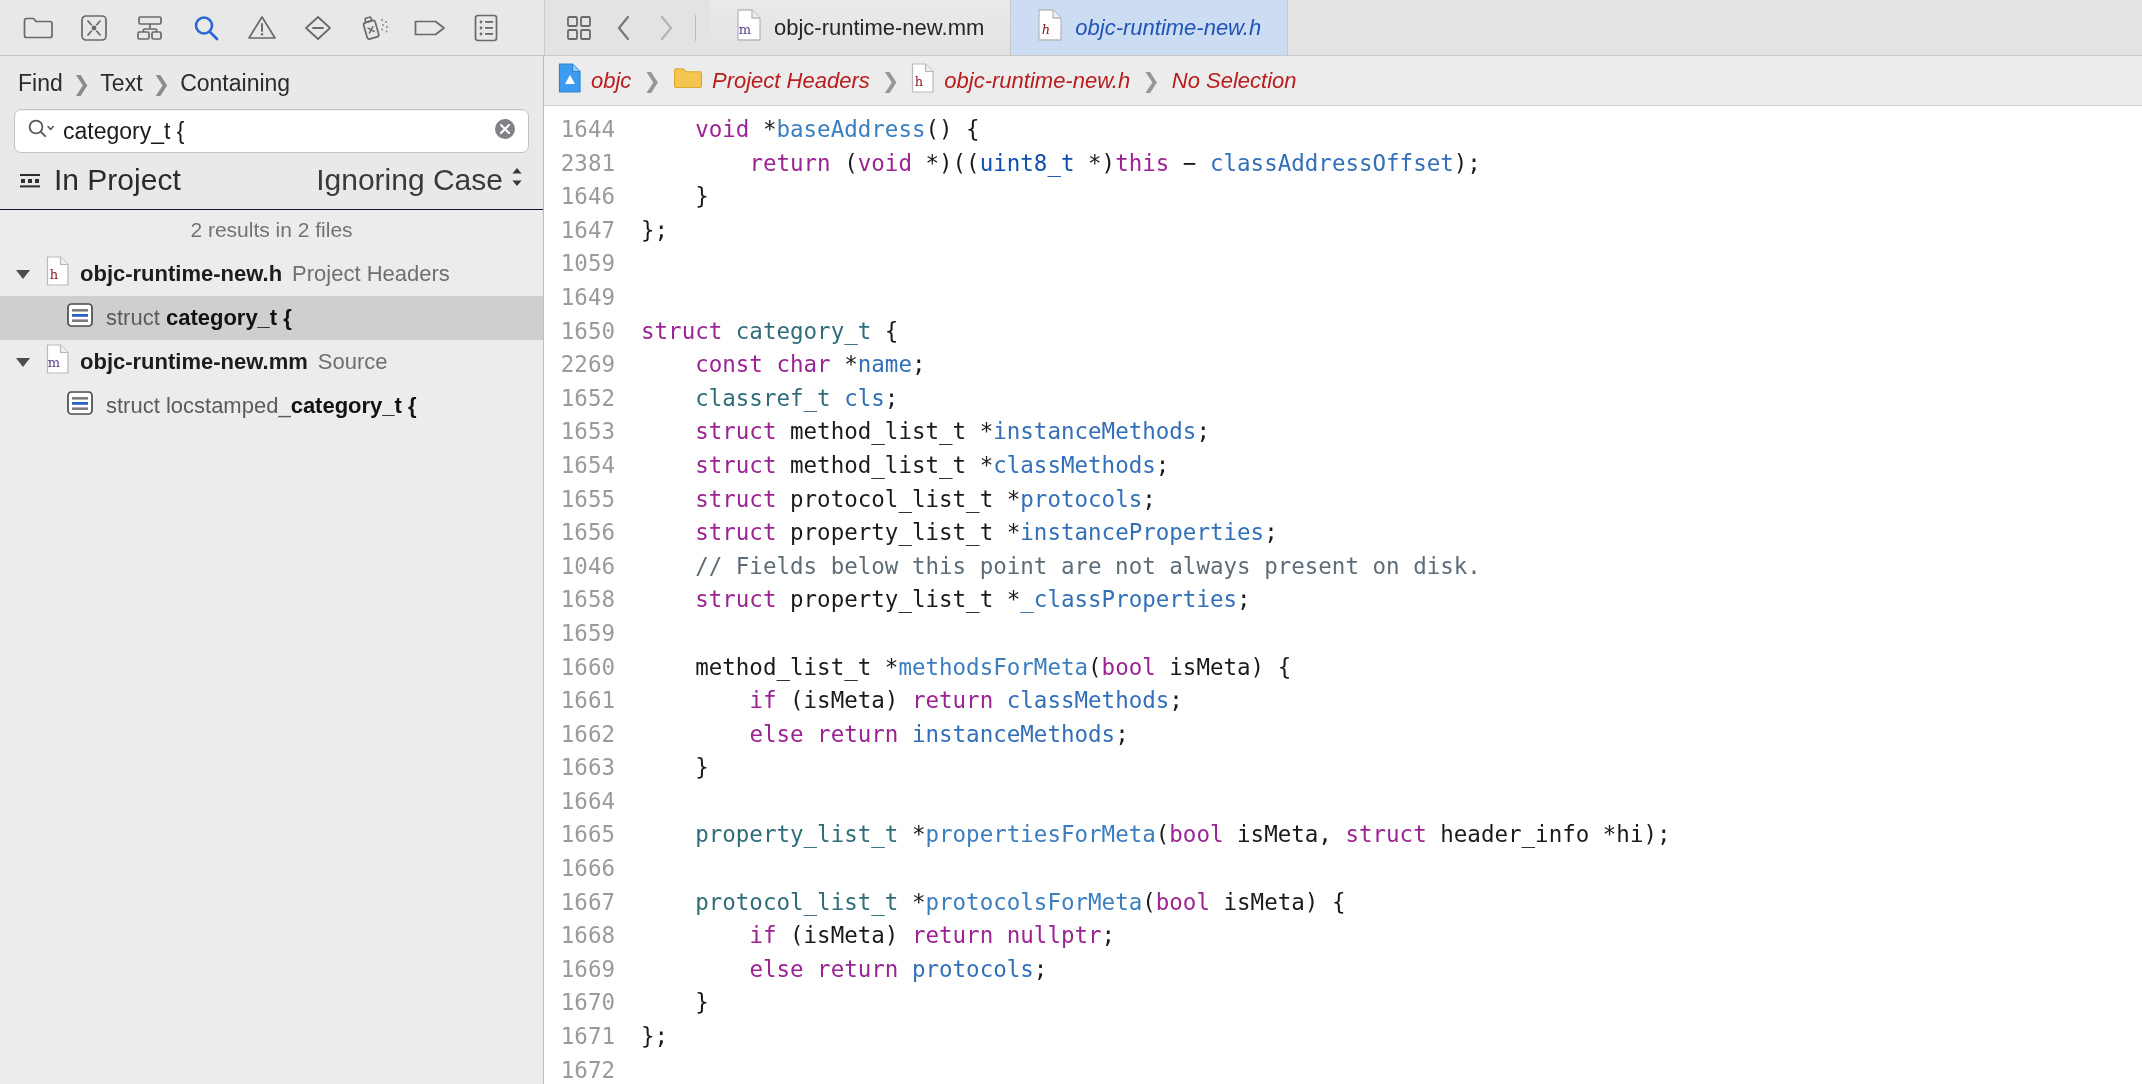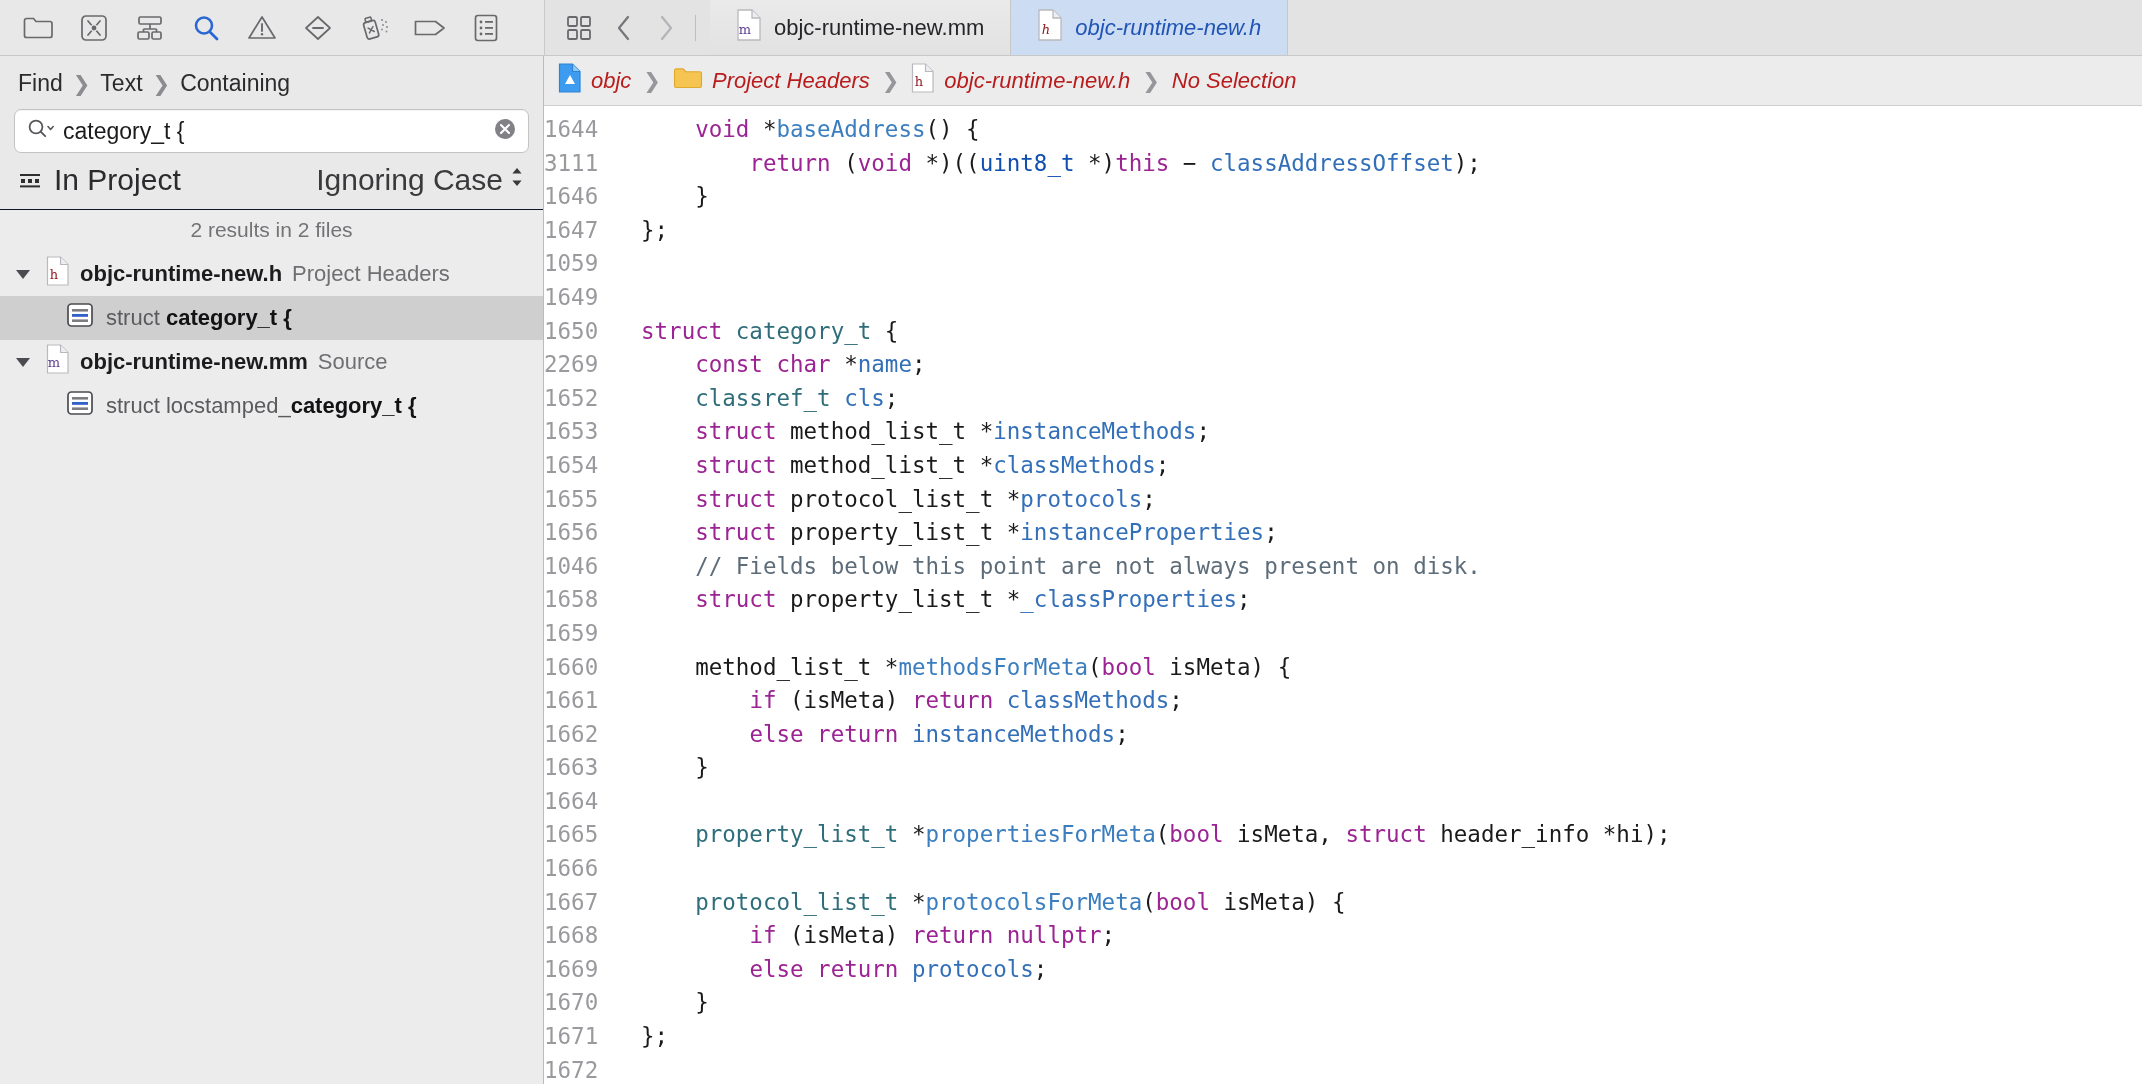--- a/index.html
+++ b/index.html
@@ -140,21 +140,21 @@
   .breadcrumb .dim { color: #b91c1c; font-style: italic; }
 
   .code-area {
     flex: 1; display: flex; overflow: hidden;
     font-family: "DejaVu Sans Mono", monospace;
     font-size: 22.5px; line-height: 33.6px;
     padding-top: 7px;
   }
   .gutter {
     width: 85px; flex: 0 0 85px;
-    text-align: left; padding-right: 14px;
+    text-align: right; padding-right: 14px;
     color: #9a9a9e; user-select: none;
   }
   .code { flex: 1; min-width: 0; white-space: pre; color: #1a1a1c; padding-left: 12px; }
 
   .k   { color: #9b2393; }   
   .ty  { color: #2e6d79; }   
   .id  { color: #326fb8; }   
   .fnb { color: #3b7ebf; }   
   .cm  { color: #5d6c79; }   
   .pn  { color: #1a1a1c; }   
@@ -449,21 +449,21 @@
         </span>
         <span class="sep">❯</span>
         <span class="crumb">
           <span class="dim">No Selection</span>
         </span>
       </div>
 
       <div class="code-area">
         <div class="gutter">
             <div>1644</div>
-            <div>3111</div>
+            <div>2381</div>
             <div>1646</div>
             <div>1647</div>
             <div>1059</div>
             <div>1649</div>
             <div>1650</div>
             <div>2269</div>
             <div>1652</div>
             <div>1653</div>
             <div>1654</div>
             <div>1655</div>

